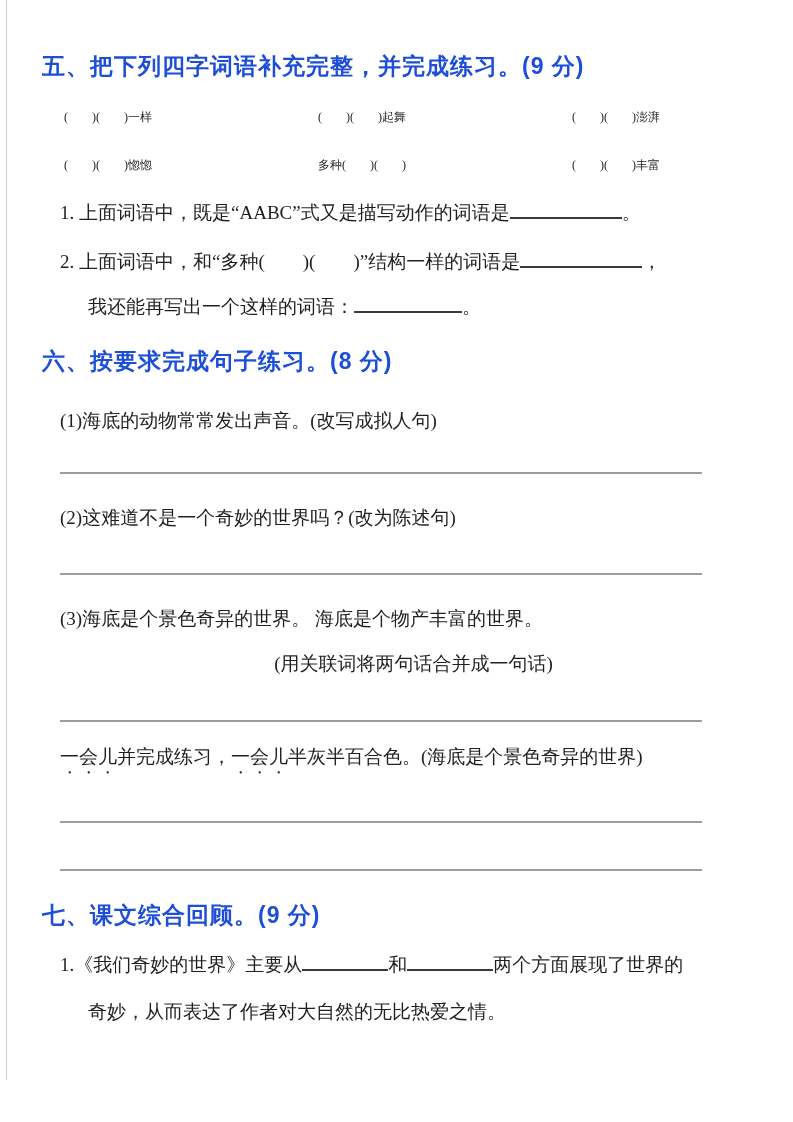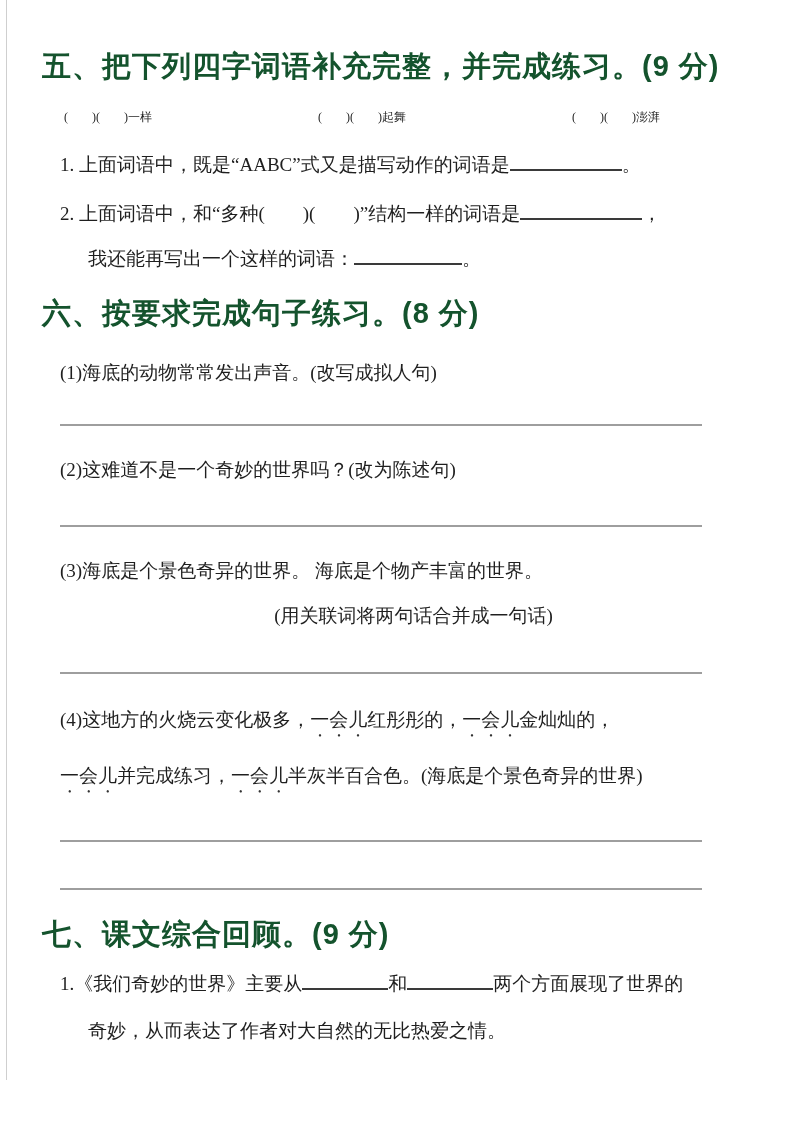--- a/index.html
+++ b/index.html
@@ -16,23 +16,23 @@
     padding: 50px 56px 0 42px;
   }
   .edge-line {
     position: absolute;
     left: 6px; top: 0;
     width: 1px; height: 1080px;
     background: #cfcfcf;
   }
   .sec-title {
     font-family: "Liberation Sans", "DejaVu Sans", sans-serif;
-    font-size: 29px;
+    font-size: 23px;
     font-weight: bold;
-    color: #14532d;
+    color: #1d4ed8;
     line-height: 32px;
     margin: 0;
     letter-spacing: 1px;
   }
   .q {
     font-size: 19px;
     line-height: 26px;
     margin: 0 0 0 18px;
     white-space: nowrap;
   }
@@ -84,35 +84,39 @@
 <main class="sheet">
   <div class="edge-line"></div>
 
   <section>
     <h2 class="sec-title">五、把下列四字词语补充完整，并完成练习。(9 分)</h2>
     <div class="word-row">
       <span>(　　)(　　)一样</span>
       <span>(　　)(　　)起舞</span>
       <span>(　　)(　　)澎湃</span>
     </div>
+    <div class="word-row">
+      <span>(　　)(　　)惚惚</span>
+      <span>多种(　　)(　　)</span>
+      <span>(　　)(　　)丰富</span>
+    </div>
     <p class="q mt22"><span>1. 上面词语中，既是“AABC”式又是描写动作的词语是</span><span class="blank" style="width: 112px;"></span><span>。</span></p>
     <p class="q mt23"><span>2. 上面词语中，和“多种(　　)(　　)”结构一样的词语是</span><span class="blank" style="width: 122px;"></span><span>，</span></p>
     <p class="q q-cont mt19"><span>我还能再写出一个这样的词语：</span><span class="blank" style="width: 108px;"></span><span>。</span></p>
   </section>
 
   <section>
     <h2 class="sec-title mt25">六、按要求完成句子练习。(8 分)</h2>
     <p class="q mt18"><span>(1)海底的动物常常发出声音。(改写成拟人句)</span></p>
     <div class="answer-line mt38"></div>
     <p class="q mt31"><span>(2)这难道不是一个奇妙的世界吗？(改为陈述句)</span></p>
     <div class="answer-line mt42"></div>
     <p class="q mt31"><span>(3)海底是个景色奇异的世界。  海底是个物产丰富的世界。</span></p>
     <p class="q note-cont mt19"><span>(用关联词将两句话合并成一句话)</span></p>
     <div class="answer-line mt43"></div>
-    <p class="q mt33"><span>(4)这地方的火烧云变化极多，</span><span class="dot">一会儿</span><span>红彤彤的，</span><span class="dot">一会儿</span><span>金灿灿的，</span></p>
     <p class="q mt22"><span class="dot">一会儿</span><span>并完成练习，</span><span class="dot">一会儿</span><span>半灰半百合色。(海底是个景色奇异的世界)</span></p>
     <div class="answer-line mt43"></div>
     <div class="answer-line mt46"></div>
   </section>
 
   <section>
     <h2 class="sec-title mt28">七、课文综合回顾。(9 分)</h2>
     <p class="q mt21" style=""><span>1.《我们奇妙的世界》主要从</span><span class="blank" style="width: 86px;"></span><span>和</span><span class="blank" style="width: 86px;"></span><span>两个方面展现了世界的</span></p>
     <p class="q q-cont mt21"><span>奇妙，从而表达了作者对大自然的无比热爱之情。</span></p>
   </section>

